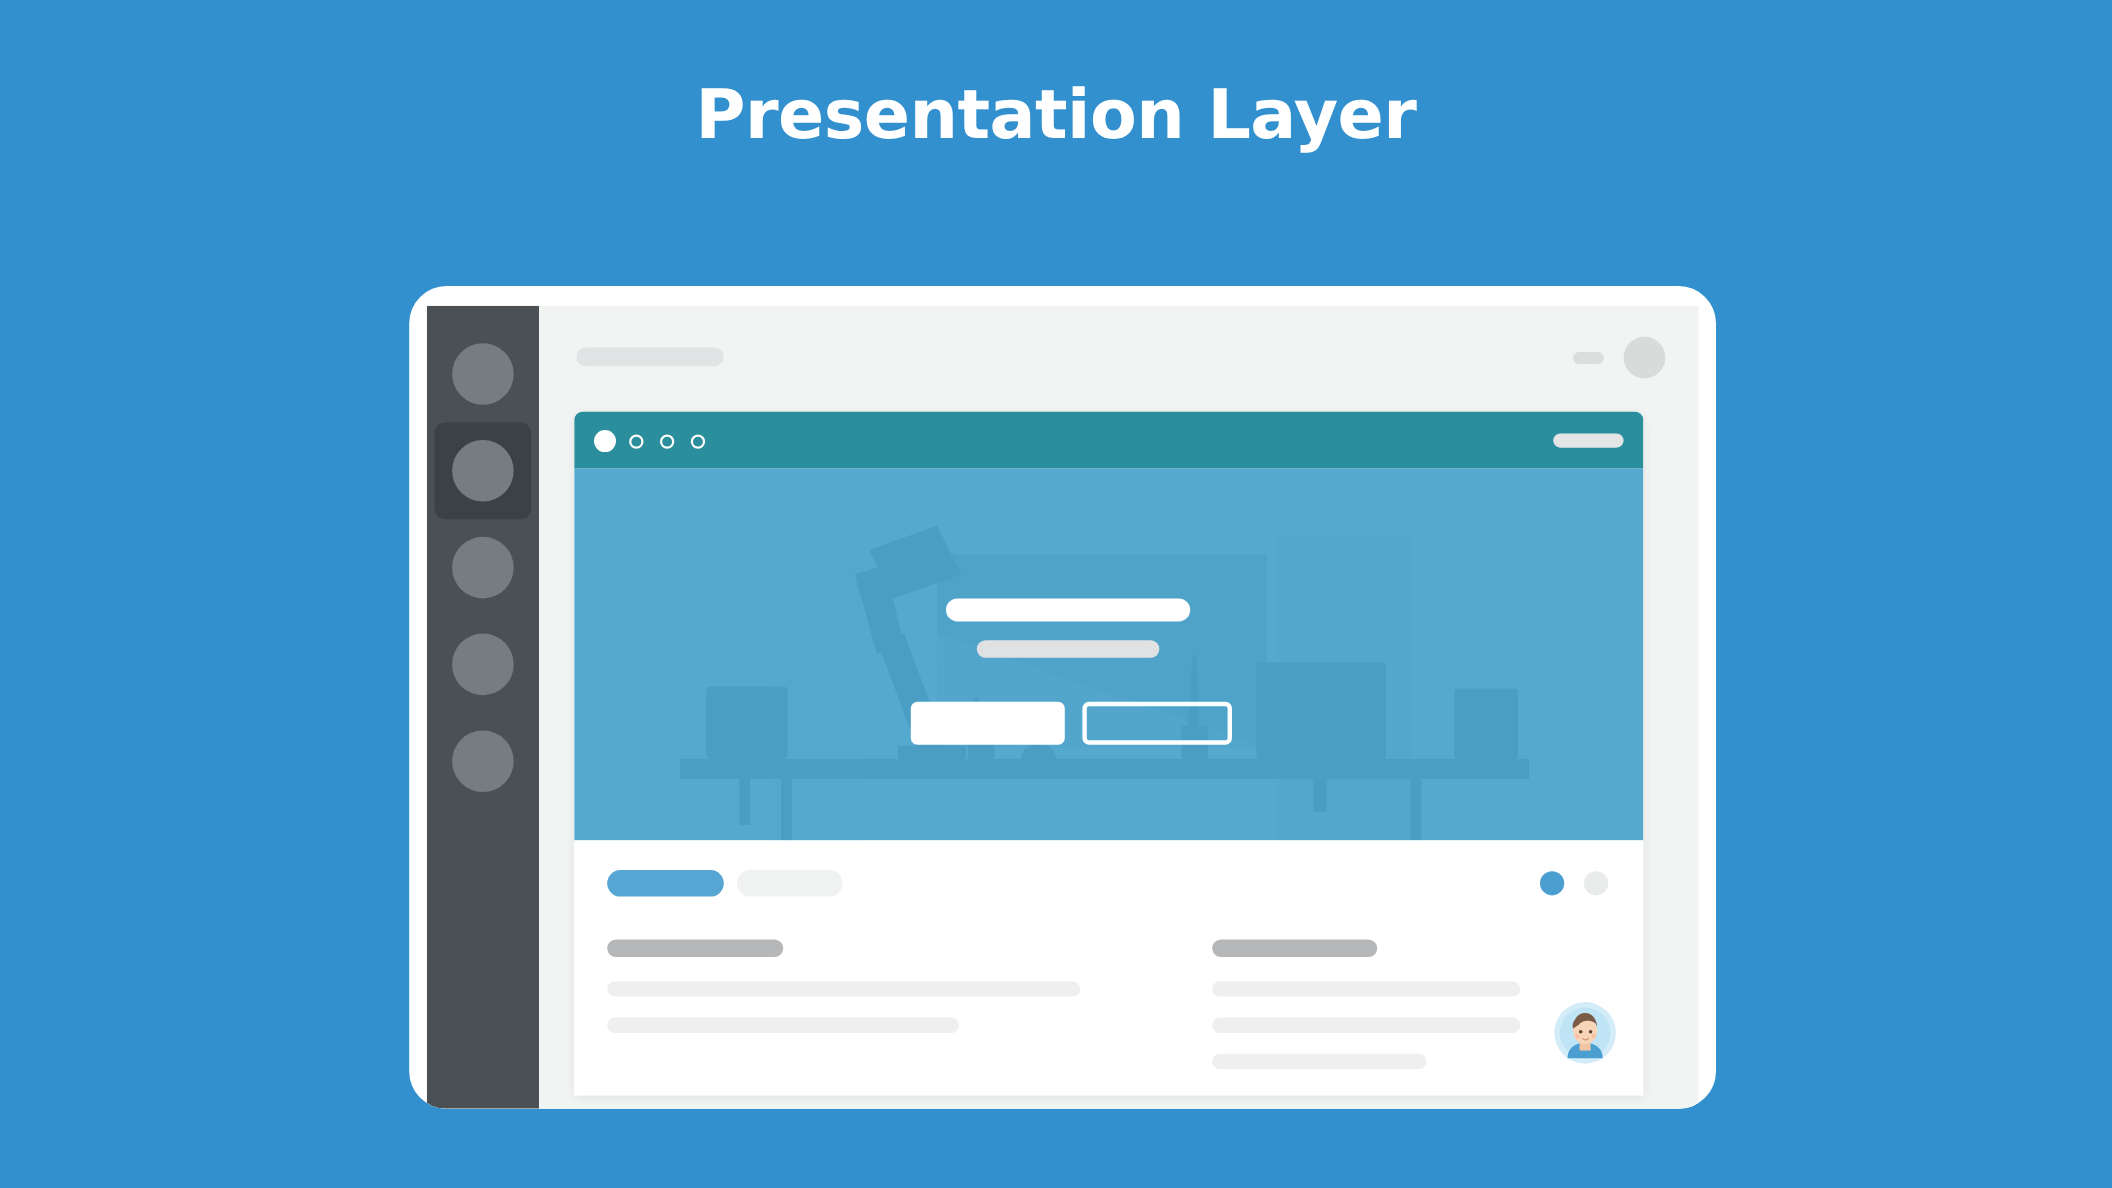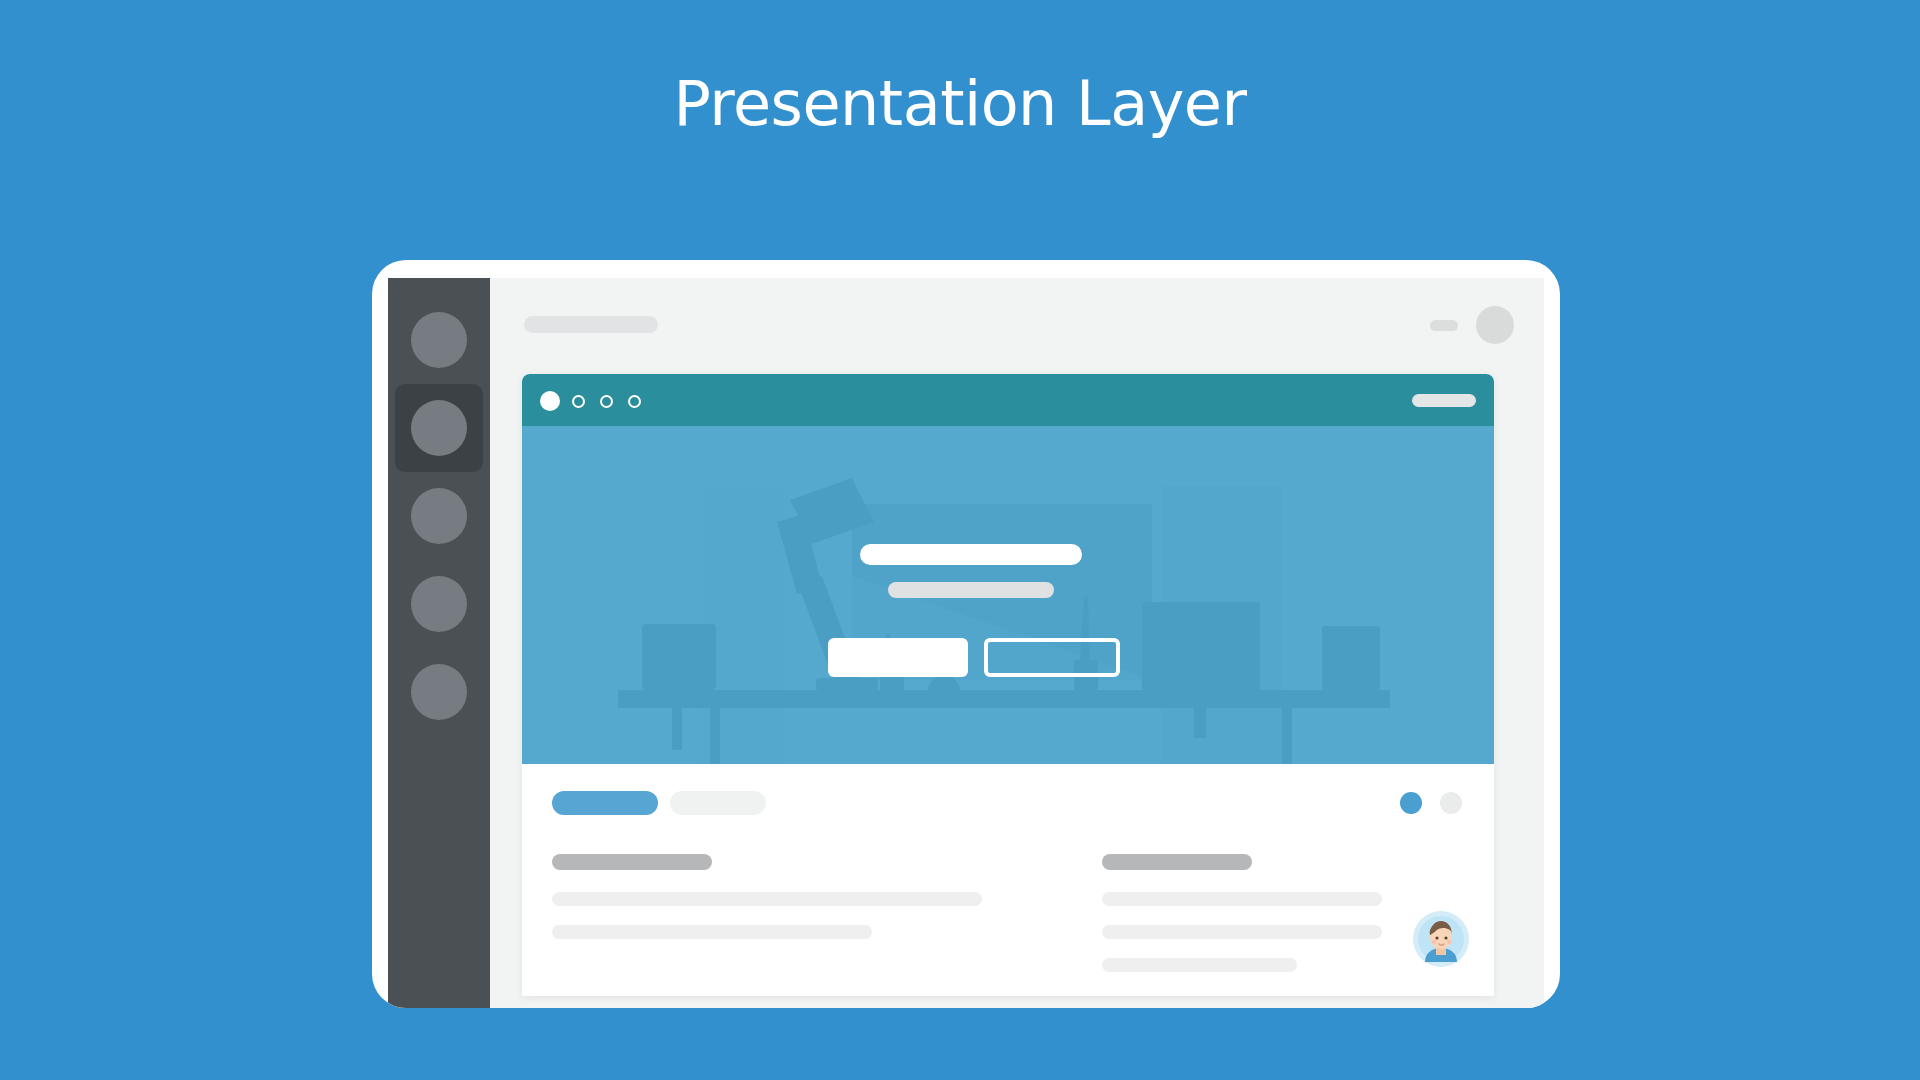--- a/index.html
+++ b/index.html
@@ -19,21 +19,21 @@
 
   
   .page-title {
     position: absolute;
     top: 70px;
     left: 0;
     width: 1920px;
     text-align: center;
     color: #ffffff;
     font-size: 62px;
-    font-weight: 400;
+    font-weight: 700;
     letter-spacing: -0.5px;
     line-height: 1.1;
   }
 
   
   .device {
     position: absolute;
     left: 372px;
     top: 260px;
     width: 1188px;

